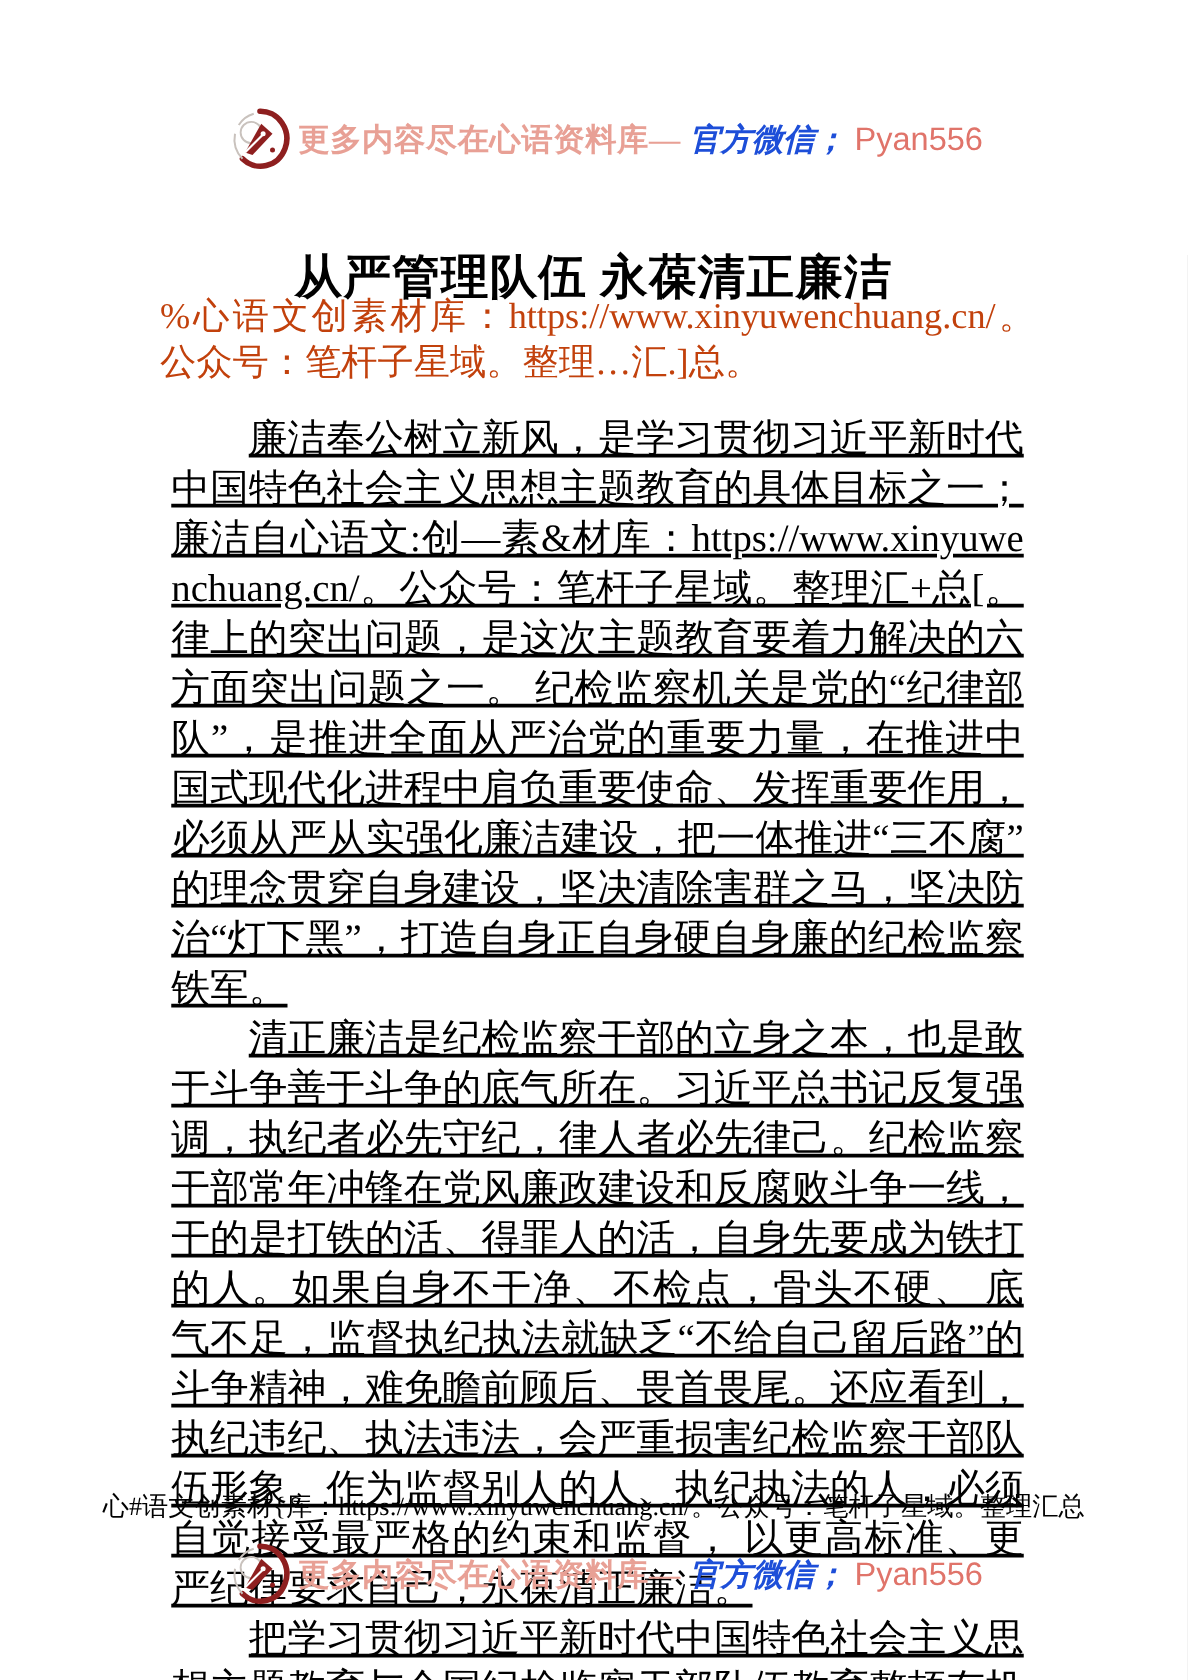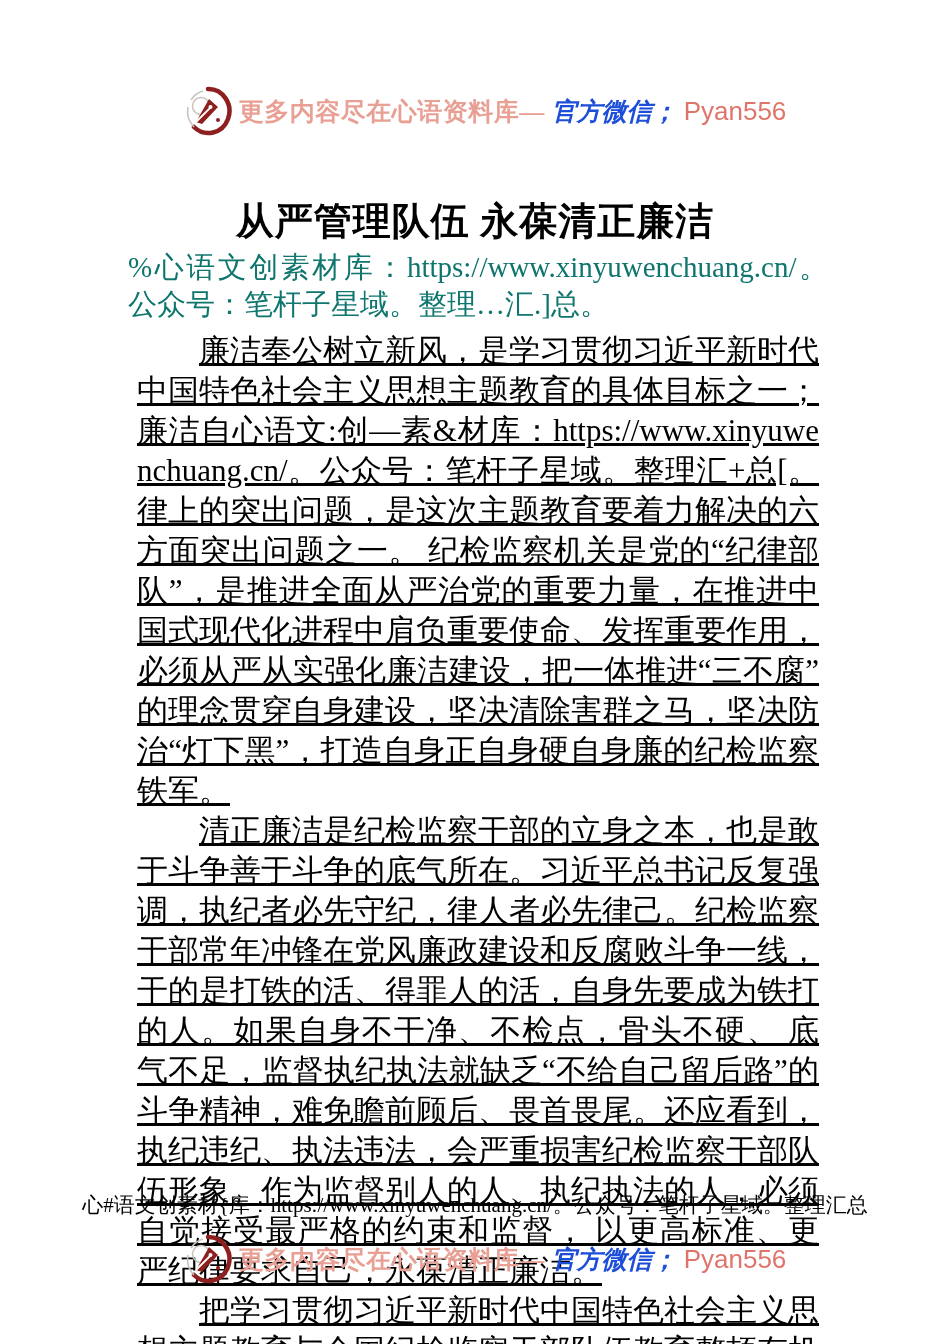--- a/index.html
+++ b/index.html
@@ -59,27 +59,27 @@
     left: 0;
     width: 100%;
     text-align: center;
     font-size: 38px;
     font-weight: 600;
     letter-spacing: 1px;
     color: #000000;
   }
   .doc-subtitle {
     position: absolute;
-    top: 249px;
+    top: 235px;
     left: 128px;
     width: 700px;
     font-size: 29px;
     line-height: 37px;
     text-align: justify;
-    color: #0f766e;
+    color: #c2410c;
     word-break: break-all;
   }
   .doc-body {
     position: absolute;
     top: 331px;
     left: 137px;
     width: 682px;
     font-size: 31px;
     line-height: 40px;
     text-align: justify;

